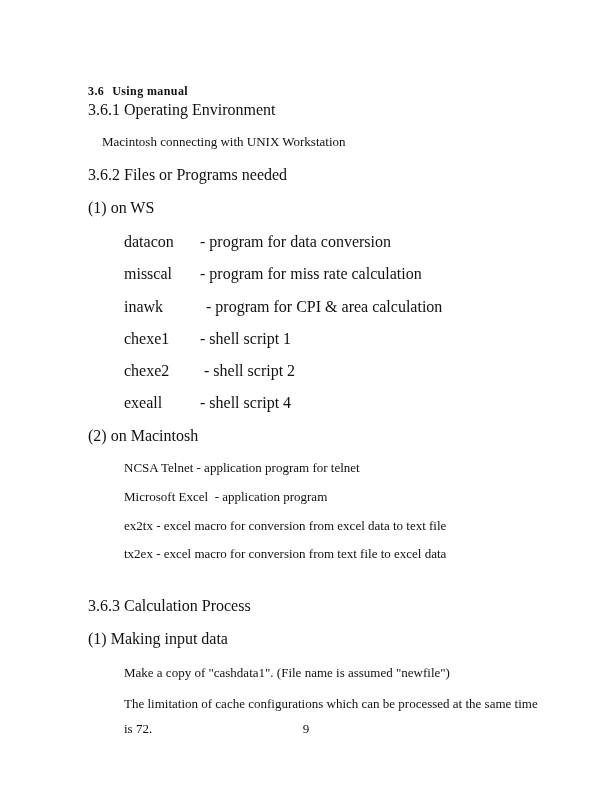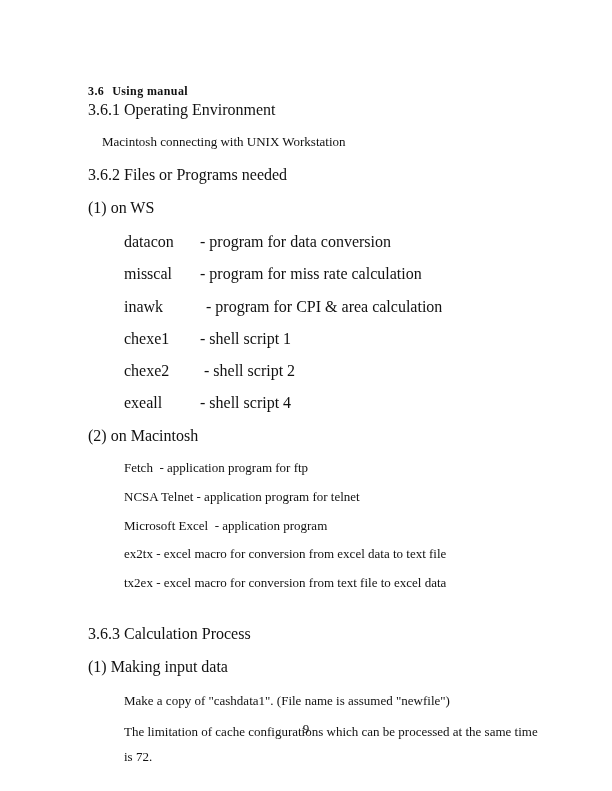--- a/index.html
+++ b/index.html
@@ -106,21 +106,20 @@
     <div class="item"><span class="name" style="width:76px">misscal</span><span>- program for miss rate calculation</span></div>
     <div class="item"><span class="name" style="width:82px">inawk</span><span>- program for CPI &amp; area calculation</span></div>
     <div class="item"><span class="name" style="width:76px">chexe1</span><span>- shell script 1</span></div>
     <div class="item"><span class="name" style="width:80px">chexe2</span><span>- shell script 2</span></div>
     <div class="item"><span class="name" style="width:76px">exeall</span><span>- shell script 4</span></div>
   </div>
 
   <div class="sub-head" style="margin-top:15px">(2) on Macintosh</div>
 
   <div class="list-block">
-    <div class="item-flow"><span>Fetch</span>&nbsp; <span>- application program for ftp</span></div>
     <div class="item-flow"><span>NCSA Telnet</span>&nbsp;<span>- application program for telnet</span></div>
     <div class="item-flow"><span>Microsoft Excel</span>&nbsp; <span>- application program</span></div>
     <div class="item-flow"><span>ex2tx</span>&nbsp;<span>- excel macro for conversion from excel data to text file</span></div>
     <div class="item-flow"><span>tx2ex</span>&nbsp;<span>- excel macro for conversion from text file to excel data</span></div>
   </div>
 
   <div class="gap-med"></div>
 
   <div class="sub-head">3.6.3 Calculation Process</div>
 

